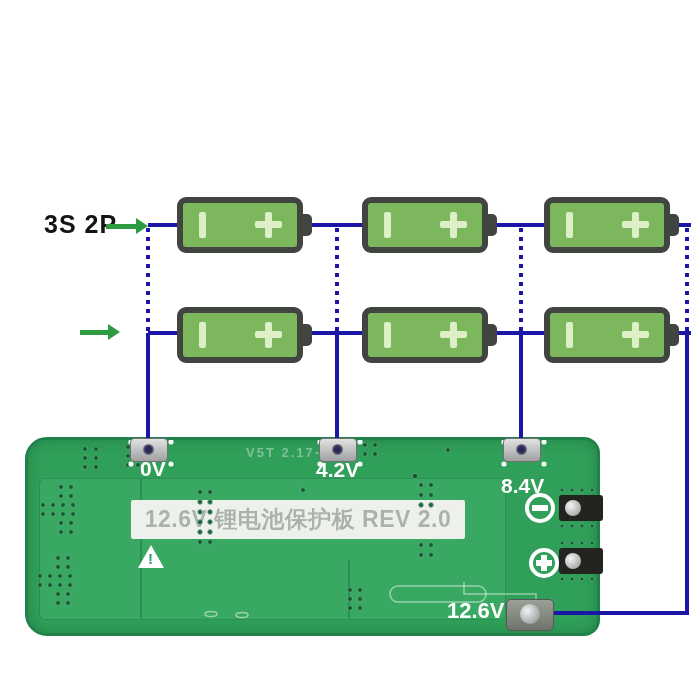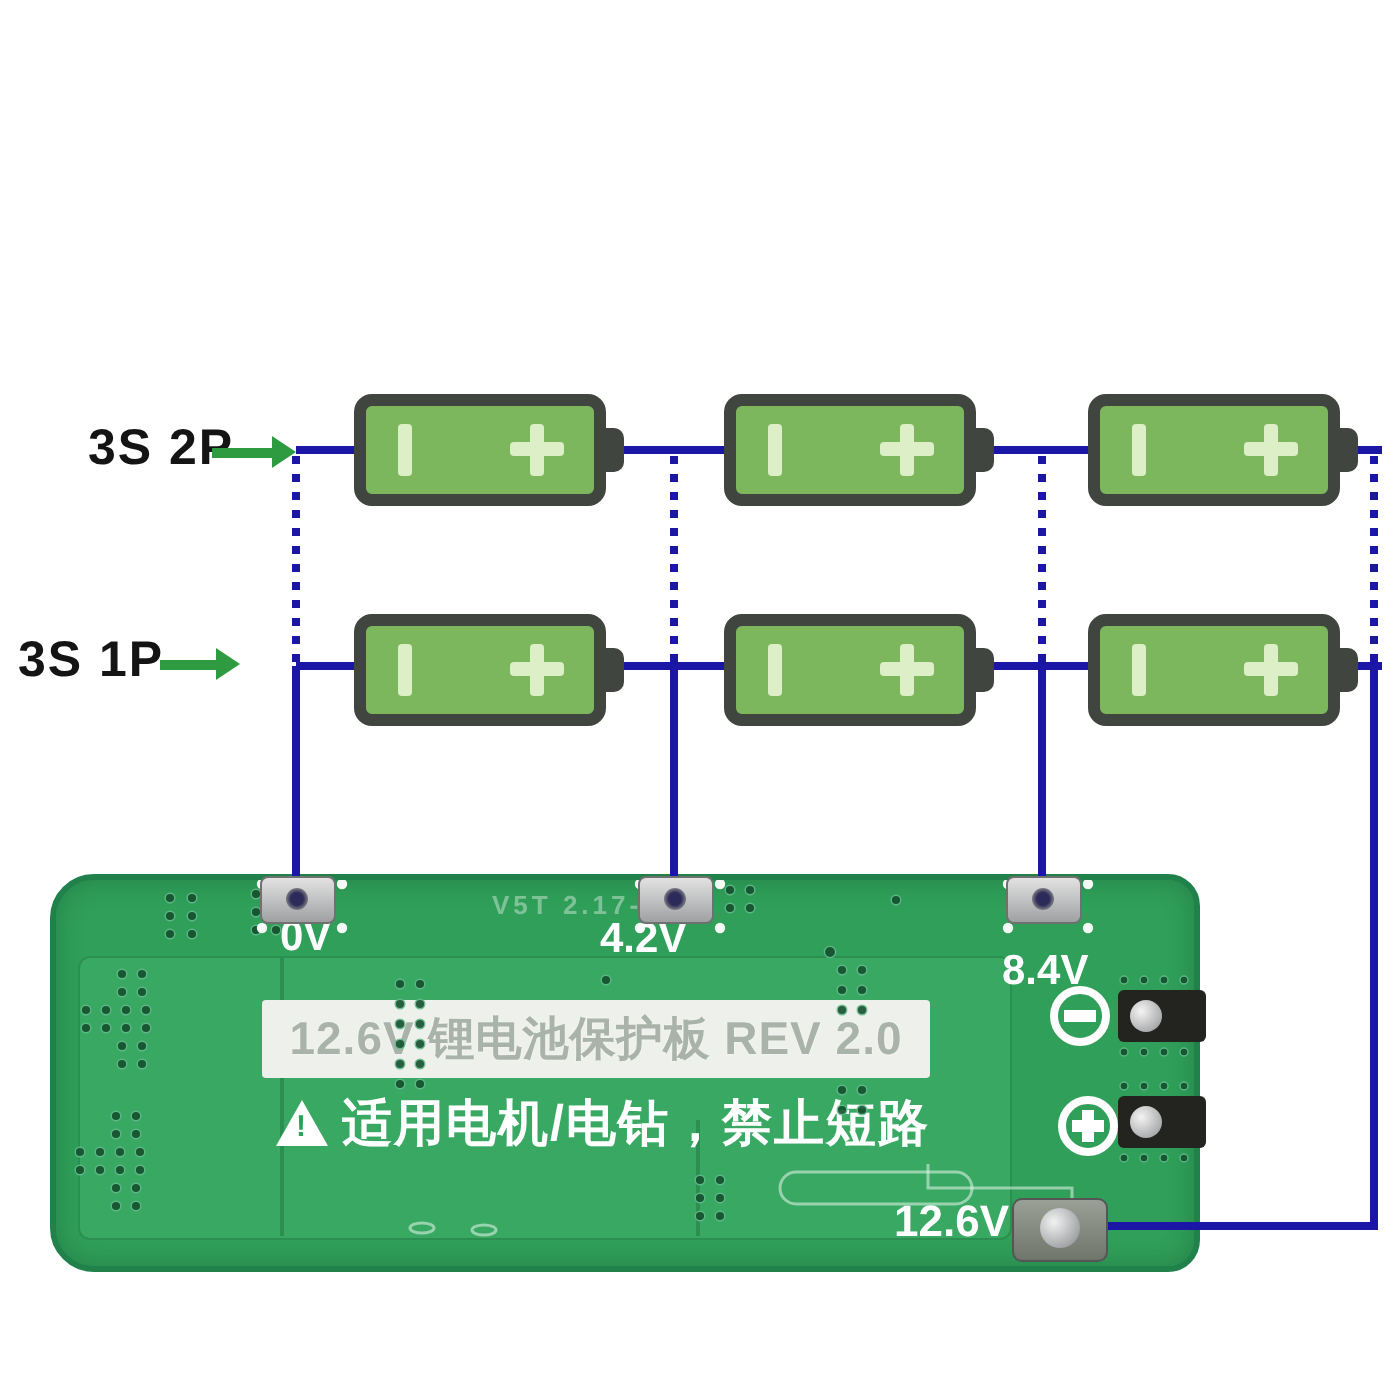--- a/index.html
+++ b/index.html
@@ -83,21 +83,20 @@
   <div class="wire" style="left:146px;top:333px;width:4px;height:118px"></div>
   <div class="wire" style="left:335px;top:333px;width:4px;height:118px"></div>
   <div class="wire" style="left:519px;top:333px;width:4px;height:118px"></div>
   <div class="wire" style="left:685px;top:333px;width:4px;height:280px"></div>
   <div class="wire" style="left:529px;top:611px;width:160px;height:4px"></div>
 
   <div class="pack-label" style="left:44px;top:210px">3S 2P</div>
   <div class="arrow-shaft" style="left:106px;top:224px;width:30px"></div>
   <div class="arrow-head" style="left:136px;top:218px"></div>
 
-  <div class="pack-label" style="left:9px;top:316px">3S 1P</div>
   <div class="arrow-shaft" style="left:80px;top:330px;width:28px"></div>
   <div class="arrow-head" style="left:108px;top:324px"></div>
 
   <div class="batt" style="left:177px;top:197px">
     <div class="bm"></div>
     <div class="bpv"></div>
     <div class="bph"></div>
     <div class="nub"></div>
   </div>
   <div class="batt" style="left:362px;top:197px">
@@ -133,32 +132,31 @@
   </div>
 
   <div class="pcb">
     <div class="pcb-inner"></div>
     <div class="pcb-seam" style="left:112px;top:39px;height:139px"></div>
     <div class="pcb-seam" style="left:320px;top:120px;height:58px"></div>
 
     <div class="rev">V5T 2.17-2</div>
 
     <div class="tap" style="left:112px;top:17px">0V</div>
-    <div class="tap" style="left:272px;top:18px">4.2V</div>
+    <div class="tap" style="left:288px;top:18px">4.2V</div>
     <div class="tap" style="left:473px;top:34px">8.4V</div>
 
     <div class="band">
       <span class="band-text">12.6V 锂电池保护板 REV 2.0</span>
     </div>
 
     <div class="warnline">
       <div class="warn-tri">
         <span class="bang">!</span>
       </div>
-      <span class="warn-text">适用电机/电钻，禁止短路</span>
     </div>
 
     <div class="circ" style="left:497px;top:53px">
       <div class="h"></div>
     </div>
     <div class="circ" style="left:501px;top:108px">
       <div class="h"></div>
       <div class="v"></div>
     </div>
 

